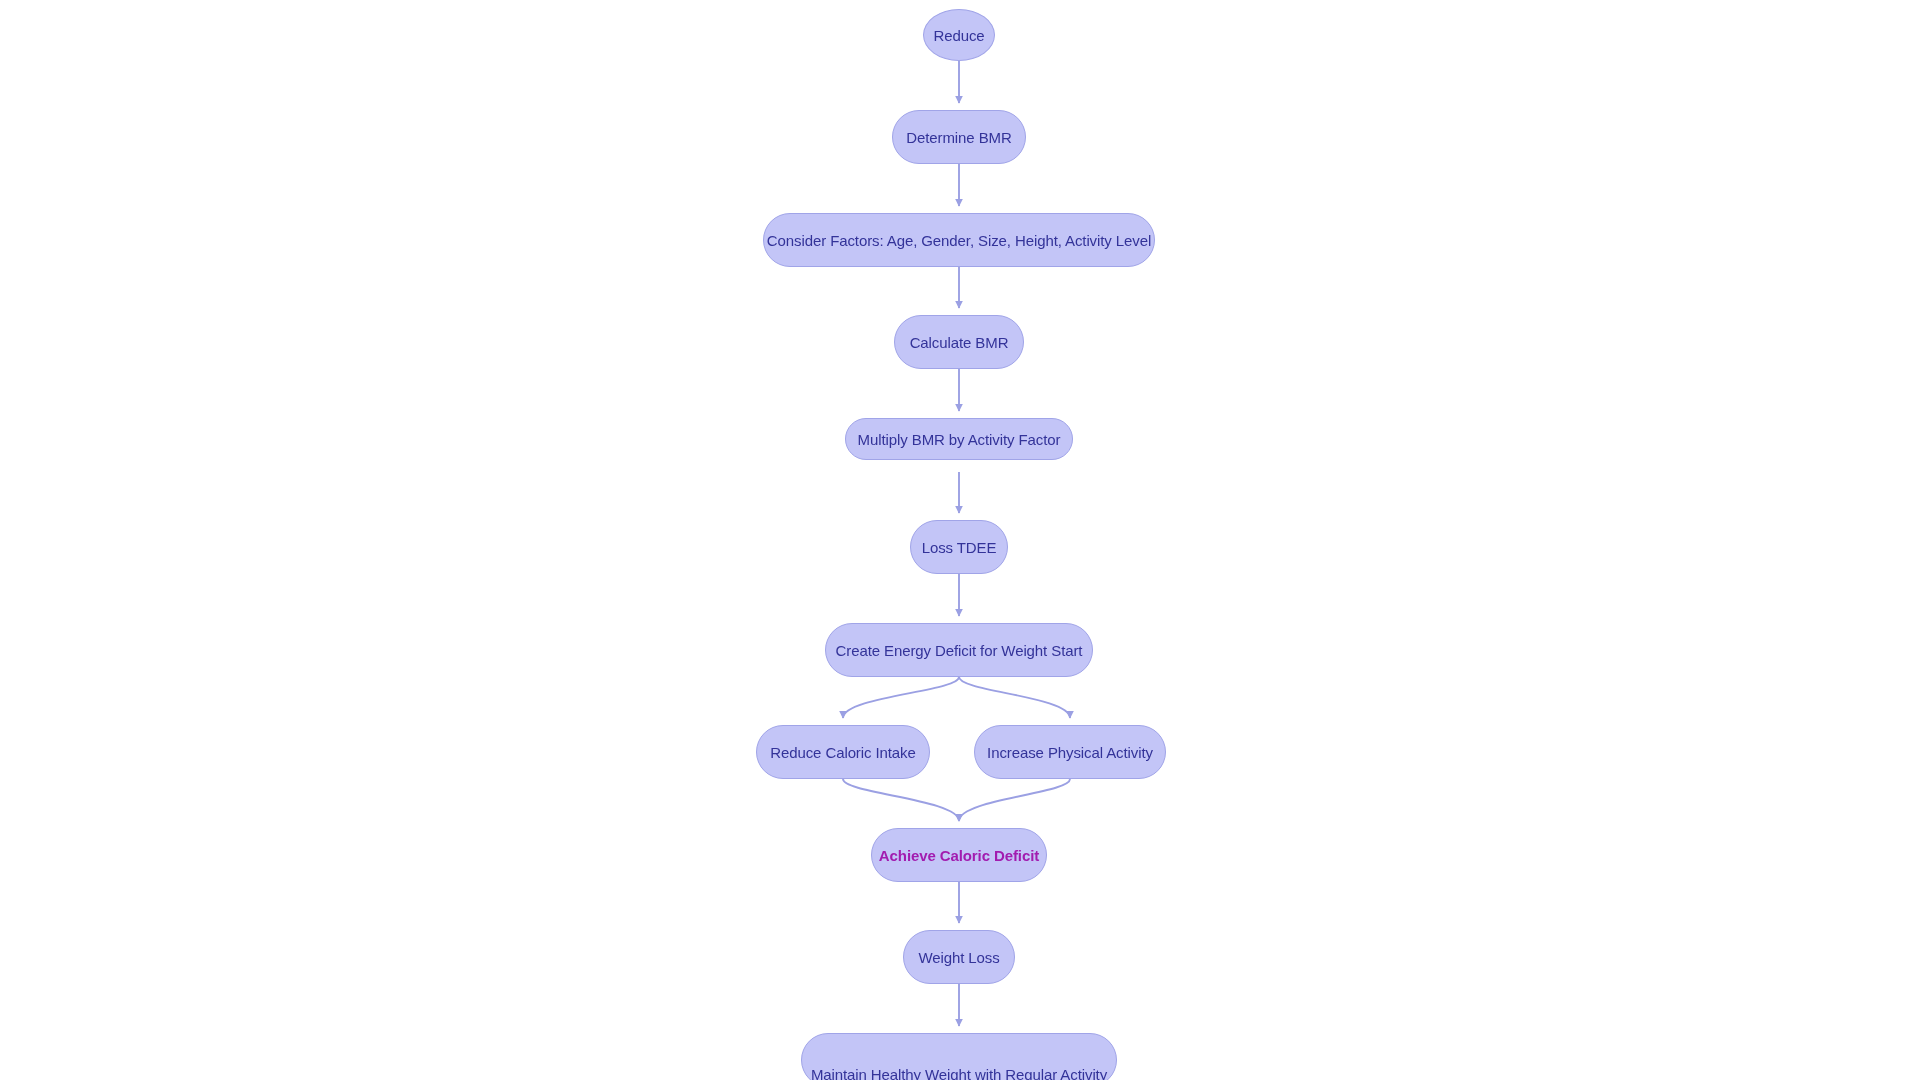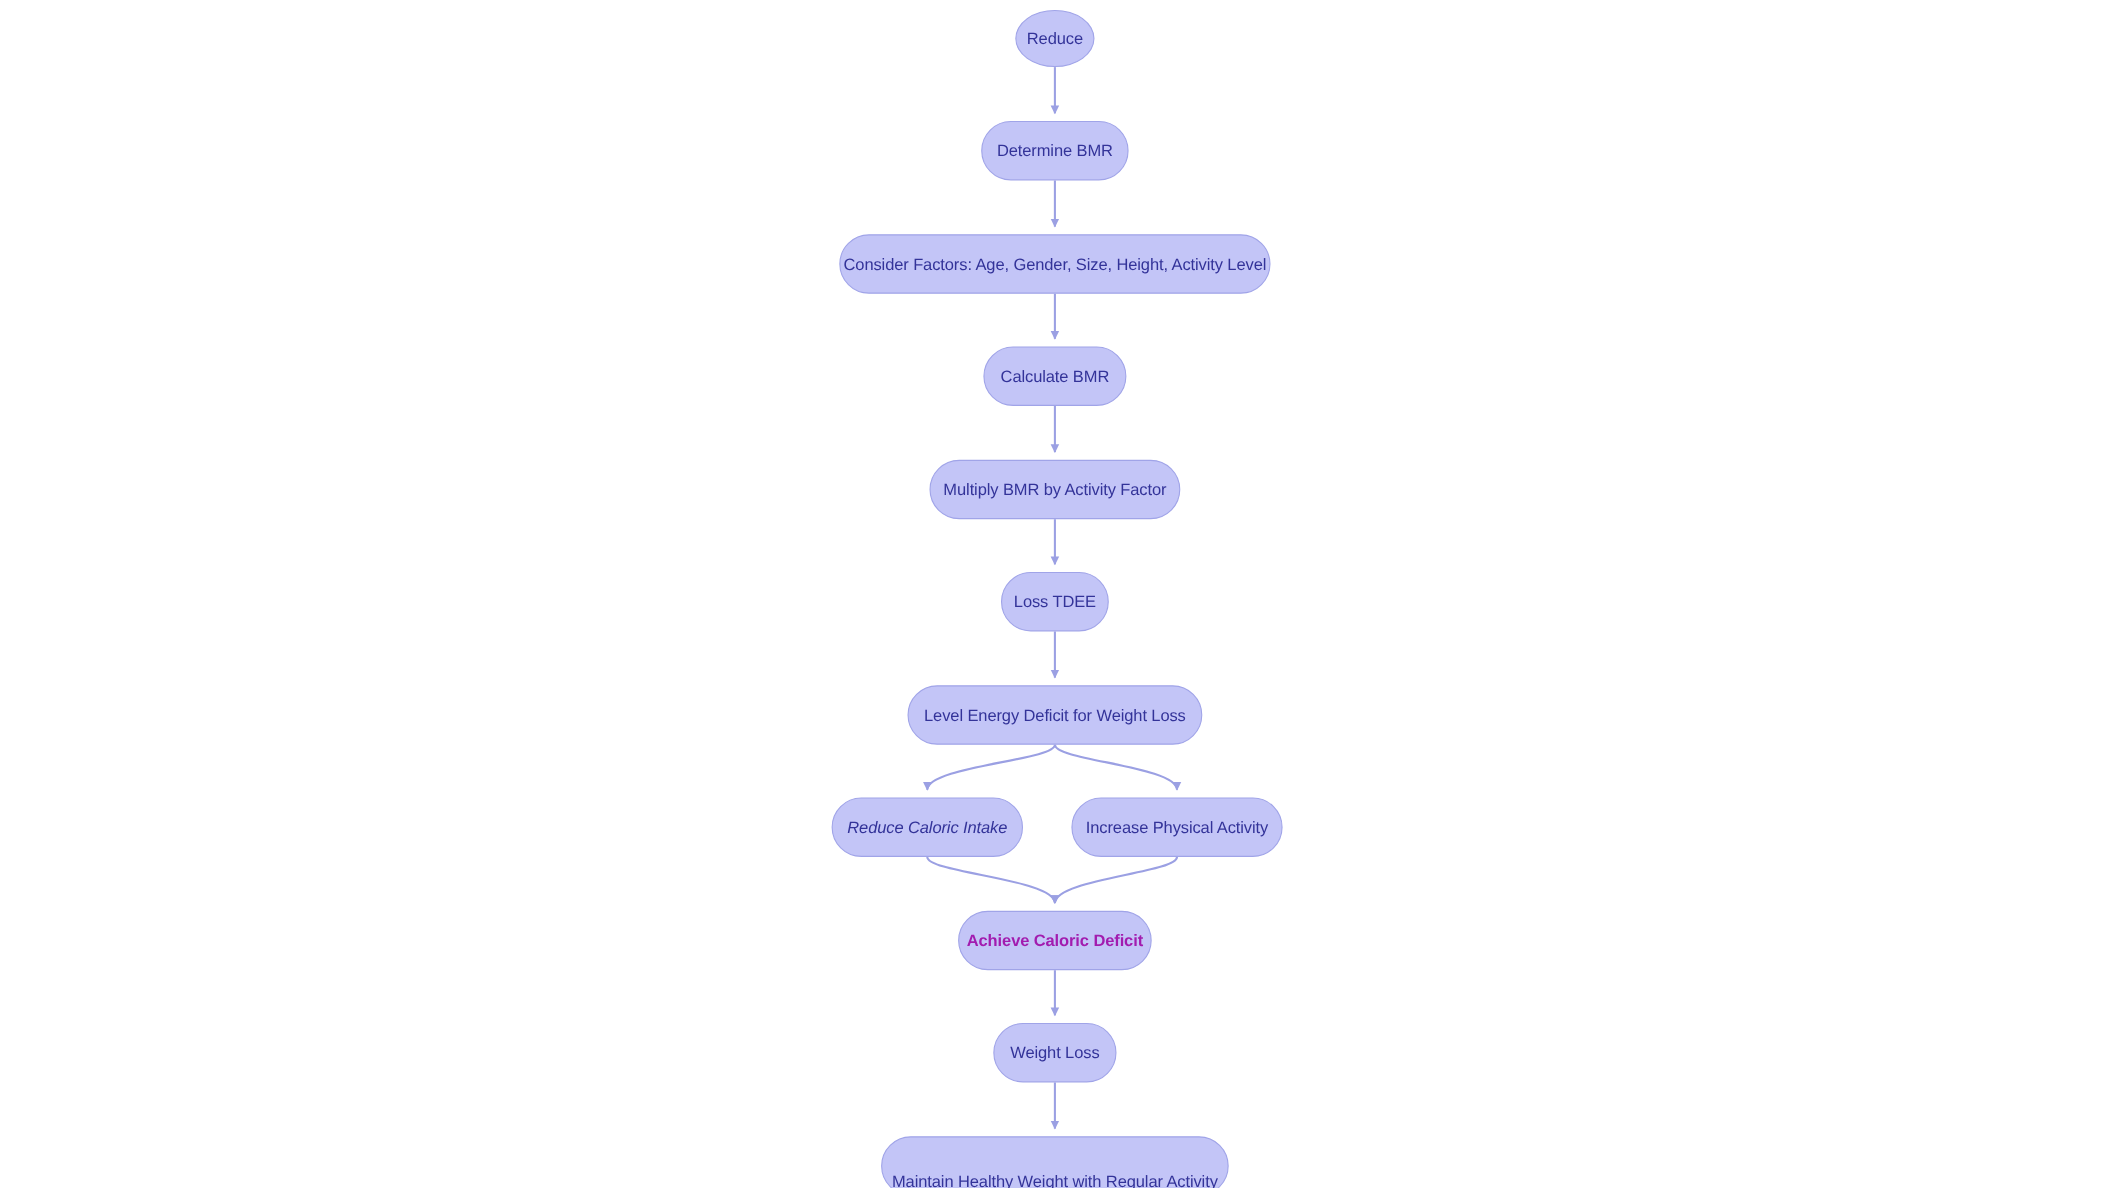--- a/index.html
+++ b/index.html
@@ -85,30 +85,30 @@
       </div>
       <div class="node rounded" style="left: 892px; top: 110px; width: 134px; height: 54px; background: rgb(195, 197, 247); border-color: rgb(160, 164, 232);">
         <span class="node-label" style="color: rgb(51, 51, 153);">Determine BMR</span>
       </div>
       <div class="node rounded" style="left: 763px; top: 213px; width: 392px; height: 54px; background: rgb(195, 197, 247); border-color: rgb(160, 164, 232);">
         <span class="node-label" style="color: rgb(51, 51, 153); text-align: center;">Consider Factors: Age, Gender, Size, Height, Activity Level</span>
       </div>
       <div class="node rounded" style="left: 894px; top: 315px; width: 130px; height: 54px; background: rgb(195, 197, 247); border-color: rgb(160, 164, 232);">
         <span class="node-label" style="color: rgb(51, 51, 153);">Calculate BMR</span>
       </div>
-      <div class="node rounded" style="left: 845px; top: 418px; width: 228px; height: 54px; background: rgb(195, 197, 247); border-color: rgb(160, 164, 232);">
+      <div class="node rounded" style="left: 845px; top: 418px; width: 228px; height: 42px; background: rgb(195, 197, 247); border-color: rgb(160, 164, 232);">
         <span class="node-label" style="color: rgb(51, 51, 153);">Multiply BMR by Activity Factor</span>
       </div>
       <div class="node rounded" style="left: 910px; top: 520px; width: 98px; height: 54px; background: rgb(195, 197, 247); border-color: rgb(160, 164, 232);">
         <span class="node-label" style="color: rgb(51, 51, 153);">Loss TDEE</span>
       </div>
       <div class="node rounded" style="left: 825px; top: 623px; width: 268px; height: 54px; background: rgb(195, 197, 247); border-color: rgb(160, 164, 232);">
-        <span class="node-label" style="color: rgb(51, 51, 153);">Level Energy Deficit for Weight Loss</span>
+        <span class="node-label" style="color: rgb(51, 51, 153);">Create Energy Deficit for Weight Start</span>
       </div>
-      <div class="node rounded" style="left: 756px; top: 725px; width: 174px; height: 54px; background: rgb(195, 197, 247); border-color: rgb(160, 164, 232); font-style: italic;">
+      <div class="node rounded" style="left: 756px; top: 725px; width: 174px; height: 54px; background: rgb(195, 197, 247); border-color: rgb(160, 164, 232);">
         <span class="node-label" style="color: rgb(51, 51, 153);">Reduce Caloric Intake</span>
       </div>
       <div class="node rounded" style="left: 974px; top: 725px; width: 192px; height: 54px; background: rgb(195, 197, 247); border-color: rgb(160, 164, 232);">
         <span class="node-label" style="color: rgb(51, 51, 153);">Increase Physical Activity</span>
       </div>
       <div class="node rounded" style="left: 871px; top: 828px; width: 176px; height: 54px; background: rgb(195, 197, 247); border-color: rgb(160, 164, 232);">
         <span class="node-label" style="color: #a21caf; font-weight: bold;">Achieve Caloric Deficit</span>
       </div>
       <div class="node rounded" style="left: 903px; top: 930px; width: 112px; height: 54px; background: rgb(195, 197, 247); border-color: rgb(160, 164, 232);">
         <span class="node-label" style="color: rgb(51, 51, 153);">Weight Loss</span>

